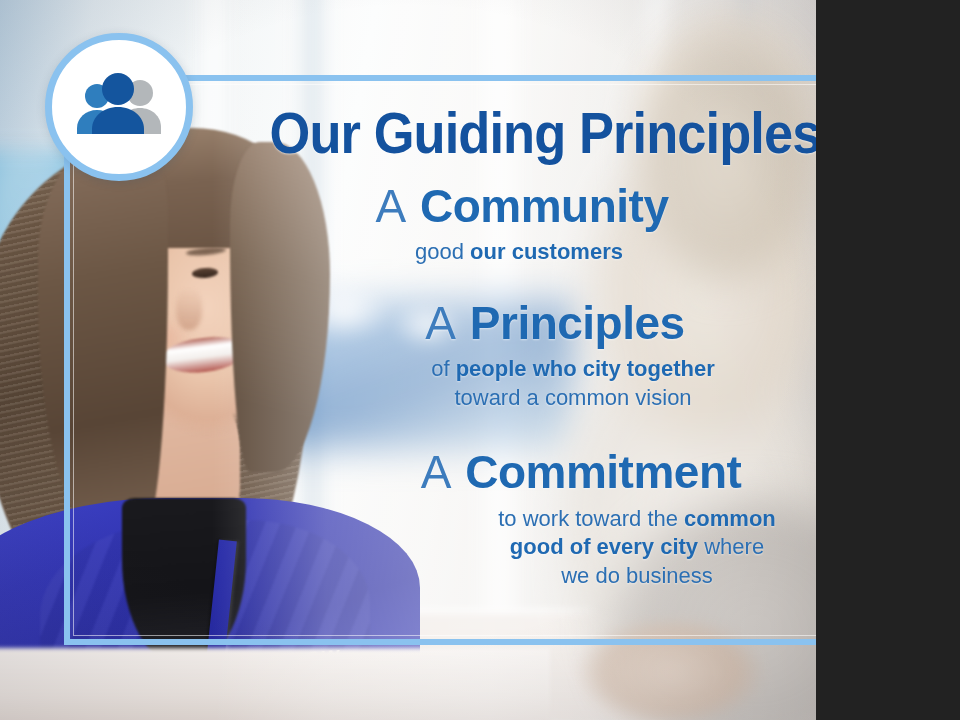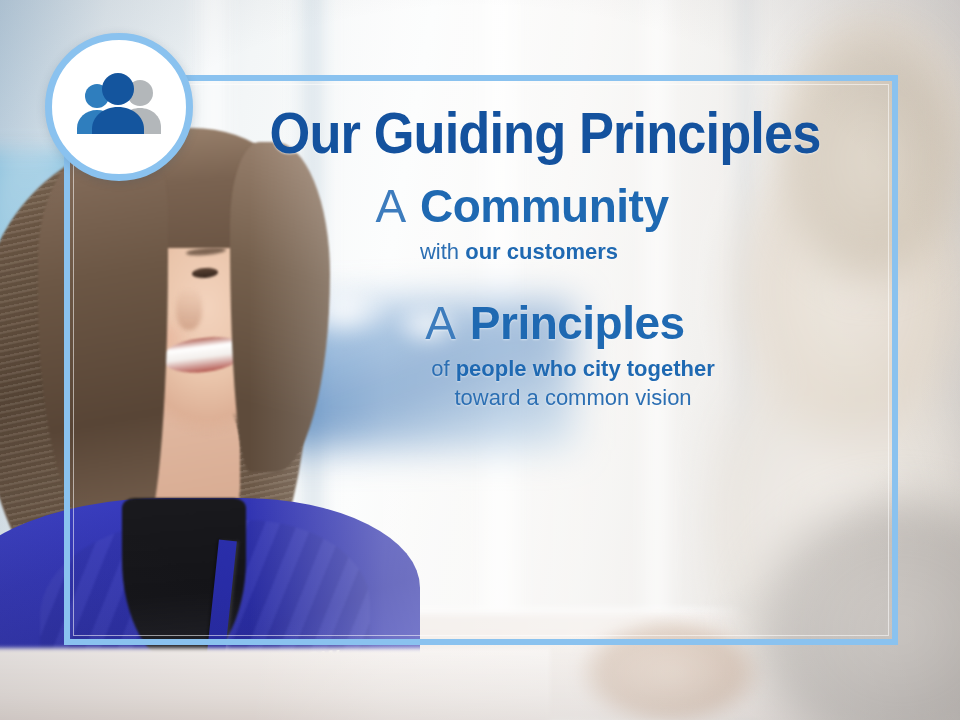--- a/index.html
+++ b/index.html
@@ -3,21 +3,21 @@
 <meta charset="utf-8">
 <title>Our Guiding Principles</title>
 <style>
   html, body {
     margin: 0;
     padding: 0;
     background: #222;
   }
   #stage {
     position: relative;
-    width: 960px;
+    width: 816px;
     height: 720px;
     overflow: hidden;
     font-family: "Liberation Sans", sans-serif;
     background: #cfd6dc;
     -webkit-font-smoothing: antialiased;
   }
 
   
   .photo { position:absolute; inset:0; overflow:hidden; }
 
@@ -442,26 +442,33 @@
 
   <div class="text-col">
 
     <h1 class="title">Our Guiding Principles</h1>
 
     <div class="principle p1">
       <div class="p-head">
         <span class="art">A</span>
         <span class="word">Community</span>
       </div>
-      <div class="p-sub"><span>with </span><b>our customers</b></div>
+      <div class="p-sub"><span>good </span><b>our customers</b></div>
     </div>
 
     <div class="principle p2">
       <div class="p-head">
         <span class="art">A</span>
         <span class="word">Principles</span>
       </div>
       <div class="p-sub"><span>of </span><b>people who city together</b><br><span>toward a common vision</span></div>
     </div>
 
+    <div class="principle p3">
+      <div class="p-head">
+        <span class="art">A</span>
+        <span class="word">Commitment</span>
+      </div>
+      <div class="p-sub"><span>to work toward the </span><b>common</b><br><b>good of every city</b><span> where</span><br><span>we do business</span></div>
+    </div>
 
   </div>
 </div>
 
 </body></html>

